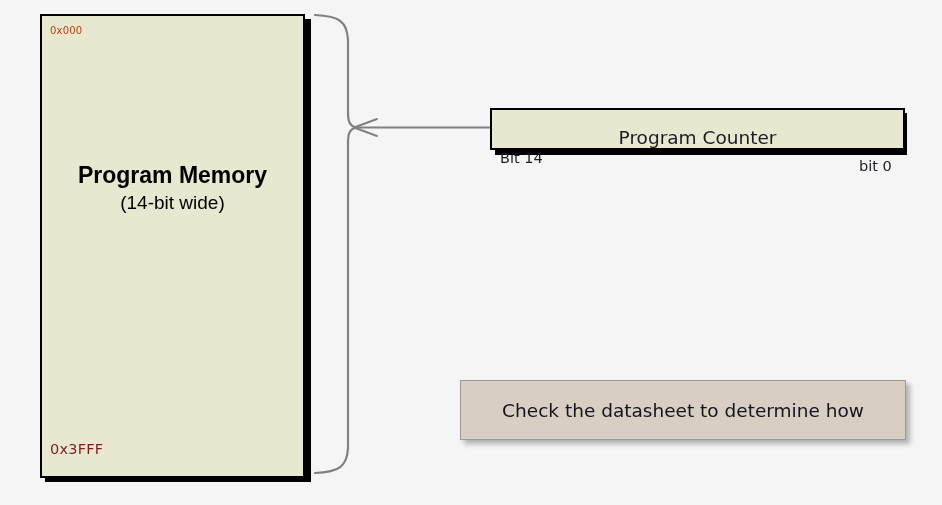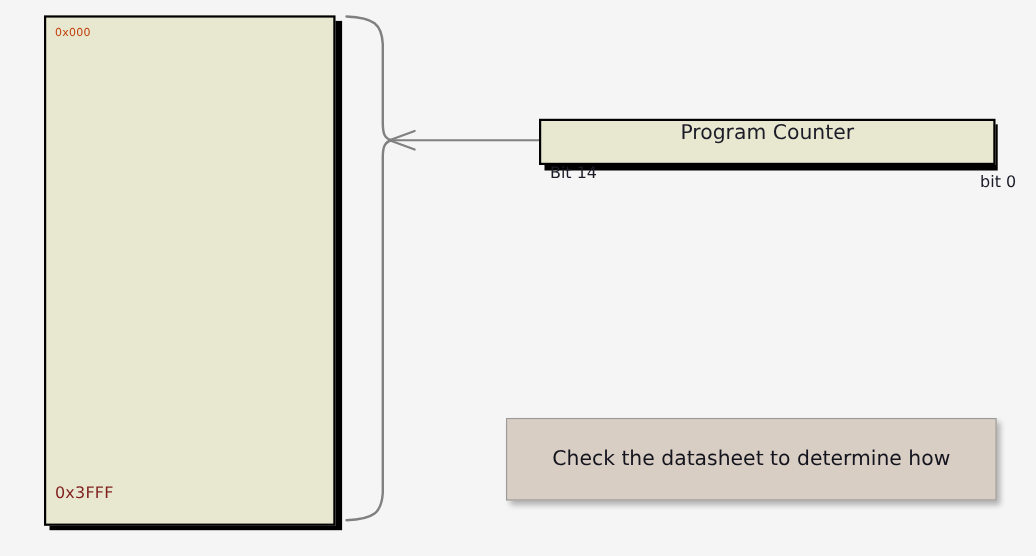--- a/index.html
+++ b/index.html
@@ -83,49 +83,48 @@
     background: #000000;
   }
   #pc-box {
     position: absolute;
     left: 490px; top: 108px;
     width: 415px; height: 42px;
     background: #e8e8d0;
     border: 2px solid #000000;
     box-sizing: border-box;
     display: flex;
-    align-items: flex-start;
+    align-items: flex-end;
     justify-content: center;
   }
   #pc-label {
     font-size: 18.5px;
     color: #1c1c28;
     white-space: nowrap;
   }
   #pc-bit-high {
     position: absolute;
     left: 500px; top: 150px;
     font-size: 14.5px;
     color: #1c1c28;
     white-space: nowrap;
   }
   #pc-bit-low {
     position: absolute;
     left: 859px; top: 158px;
     font-size: 14.5px;
     color: #1c1c28;
     white-space: nowrap;
-    margin-left: 32px;
   }
 
   
   #note-box {
     position: absolute;
     left: 460px; top: 380px;
-    width: 446px; height: 75px;
+    width: 446px; height: 60px;
     background: #d9cec4;
     border: 1px solid #9a9a9a;
     box-sizing: border-box;
     box-shadow: 4px 4px 5px rgba(0,0,0,0.28);
     display: flex;
     flex-direction: column;
     align-items: center;
     justify-content: center;
   }
   #note-box .note-line {
@@ -139,20 +138,24 @@
 </style>
 </head>
 <body>
 
 <div id="canvas">
 
   <div id="mem-shadow"></div>
   <div id="mem-box"></div>
   <div id="mem-addr-top">0x000</div>
   <div id="mem-addr-bottom">0x3FFF</div>
+  <div id="mem-center">
+    <div id="mem-title">Program Memory</div>
+    <div id="mem-subtitle">(14-bit wide)</div>
+  </div>
 
   <svg class="vec" width="942" height="505">
     <path d="M 315 15
              C 340 16, 347 22, 348 40
              L 348 112
              C 348 122, 350 126, 356 127.5
              C 350 129, 348 133, 348 143
              L 348 448
              C 347 466, 340 472, 315 473" fill="none" stroke="#808080" stroke-width="2.2" stroke-linecap="round" stroke-linejoin="round"></path>
   </svg>

